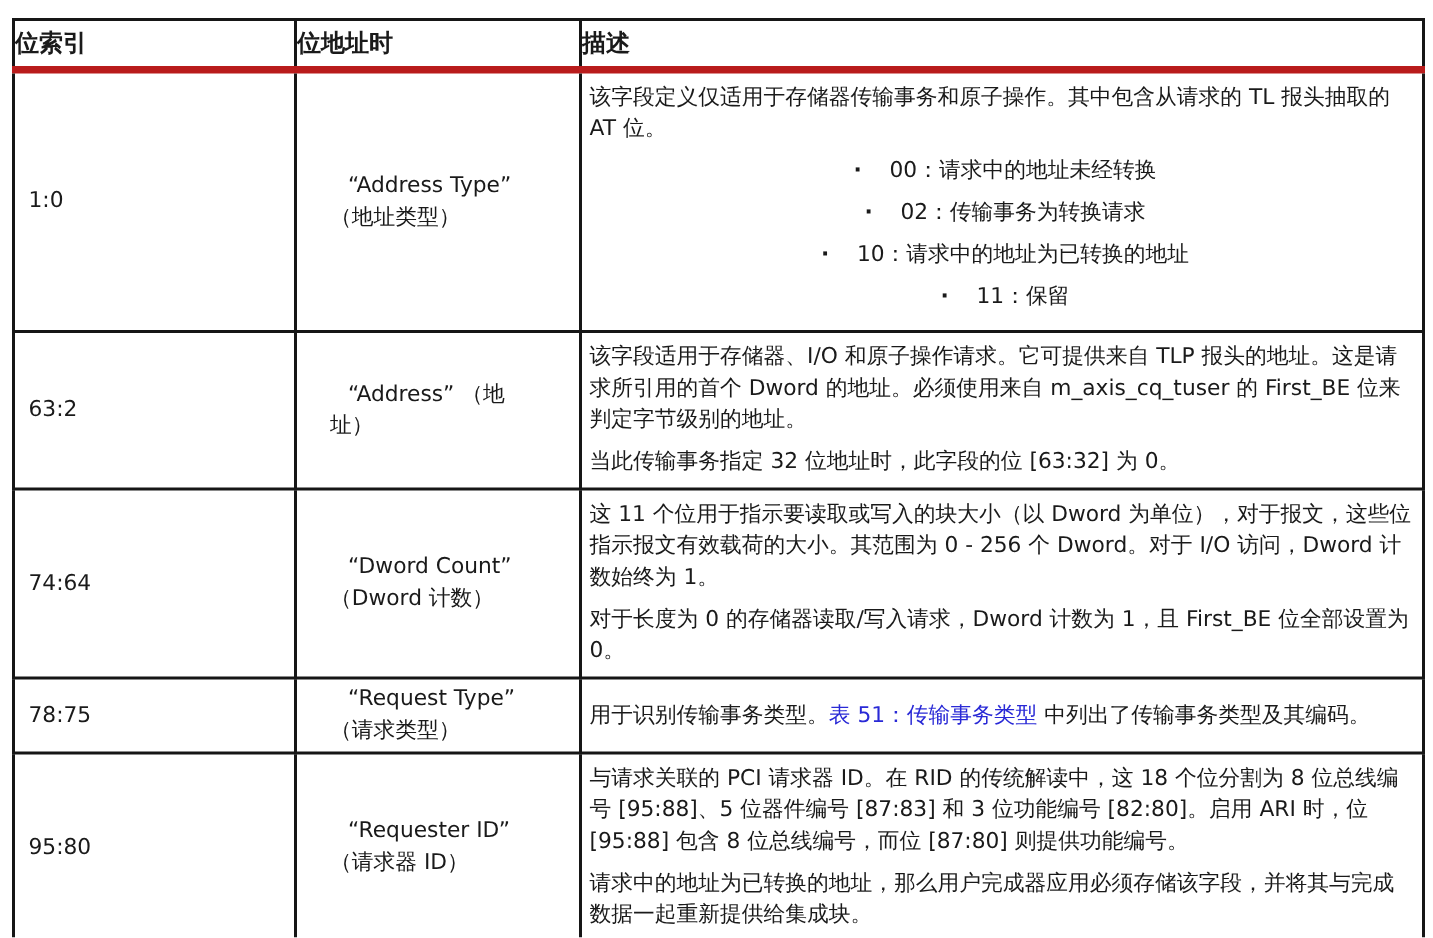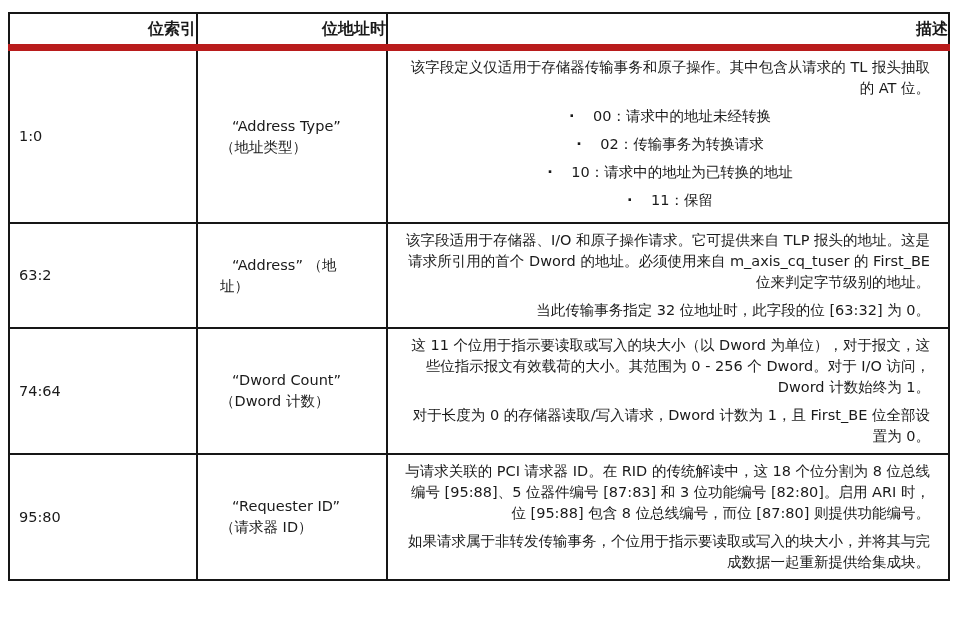--- a/index.html
+++ b/index.html
@@ -8,30 +8,30 @@
     font-family:"DejaVu Sans","Liberation Sans",sans-serif;
     color:#1a1a1a;
   }
   .page { position:relative; width:955px; height:625px; background:#ffffff; overflow:hidden; }
   table.doc {
     position:absolute; left:8px; top:12px; width:940px;
     border-collapse:collapse; table-layout:fixed;
   }
   th, td { border:2px solid #161616; }
   th {
-    font-size:16px; font-weight:bold; text-align:right;
+    font-size:16px; font-weight:bold; text-align:left;
     height:26px; padding:2px 0;
-    border-bottom:7px solid #b91c1c;
+    border-bottom:5px solid #b91c1c;
     background:#ffffff;
   }
   td { font-size:14.5px; line-height:21px; vertical-align:middle; background:#ffffff; }
   td.bits  { padding:2px 4px 2px 9px; }
   td.field { padding:2px 22px; text-indent:12px; }
   td.desc  { padding:4px 6px 4px 5px; }
-  td.desc p { margin:2px 12px; text-indent:0;text-align:right; }
+  td.desc p { margin:2px 0; text-indent:0; }
   td.desc p + p { margin-top:7px; }
   .bullets { margin-top:7px; }
   .bullet { display:flex; margin:7px 0 7px 2px;justify-content:center; }
   .bullet::before { content:"\00B7"; flex:none; width:24px; padding-left:3px; font-weight:bold; }
   .inline-link { color:#2929D6; cursor:pointer; }
 </style>
 </head>
 <body>
 
 <div class="page">
@@ -83,25 +83,32 @@
 
       <tr style="height:107px">
         <td class="bits">74:64</td>
         <td class="field">“Dword Count” （Dword 计数）</td>
         <td class="desc">
           <p>这 11 个位用于指示要读取或写入的块大小（以 Dword 为单位），对于报文，这些位指示报文有效载荷的大小。其范围为 0 - 256 个 Dword。对于 I/O 访问，Dword 计数始终为 1。</p>
           <p>对于长度为 0 的存储器读取/写入请求，Dword 计数为 1，且 First_BE 位全部设置为 0。</p>
         </td>
       </tr>
 
+      <tr style="height:50px">
+        <td class="bits">78:75</td>
+        <td class="field">“Request Type” （请求类型）</td>
+        <td class="desc">
+          <p><span>用于识别传输事务类型。</span><span class="inline-link">表 51：传输事务类型</span><span> 中列出了传输事务类型及其编码。</span></p>
+        </td>
+      </tr>
 
       <tr style="height:108px">
         <td class="bits">95:80</td>
         <td class="field">“Requester ID” （请求器 ID）</td>
         <td class="desc">
           <p>与请求关联的 PCI 请求器 ID。在 RID 的传统解读中，这 18 个位分割为 8 位总线编号 [95:88]、5 位器件编号 [87:83] 和 3 位功能编号 [82:80]。启用 ARI 时，位 [95:88] 包含 8 位总线编号，而位 [87:80] 则提供功能编号。</p>
-          <p>如果请求属于非转发传输事务，个位用于指示要读取或写入的块大小，并将其与完成数据一起重新提供给集成块。</p>
+          <p>请求中的地址为已转换的地址，那么用户完成器应用必须存储该字段，并将其与完成数据一起重新提供给集成块。</p>
         </td>
       </tr>
 
     </tbody>
   </table>
 </div>
 
 </body></html>

